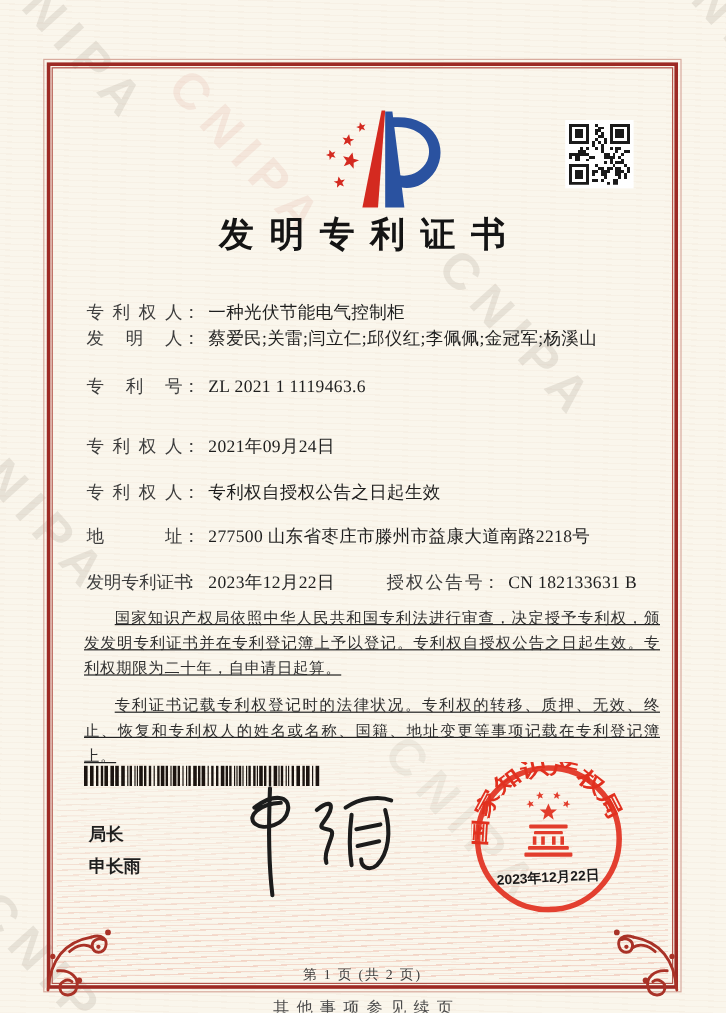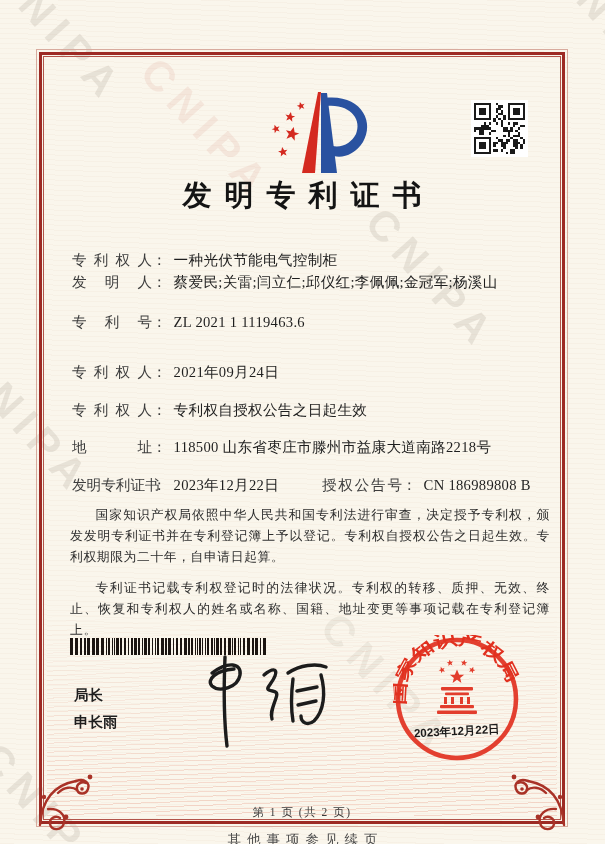--- a/index.html
+++ b/index.html
@@ -54,21 +54,21 @@
   }
   .frow{position:absolute;left:30px;right:24px;font-size:14.6px;white-space:nowrap;}
   .flabel{
     display:inline-block;width:80px;text-align:justify;text-align-last:justify;
     color:#3d3d3d;vertical-align:top;
   }
   .fcolon{color:#3d3d3d;margin-right:7px;}
   .fval{color:#1e1e1e;letter-spacing:.3px;}
   .fpair2{position:absolute;left:250px;top:0;}
   .fpair2 .flabel{width:80px;}
-  .paras{position:absolute;left:28px;top:450px;width:480px;}
+  .paras{position:absolute;left:28px;top:450px;width:480px;text-decoration:underline;}
   .paras p{
     margin:0 0 9px 0;font-size:12.8px;line-height:1.66;color:#2e2e2e;
     text-indent:2em;text-align:justify;letter-spacing:.6px;font-weight:500;
   }
   .barcode{position:absolute;left:28px;top:583px;width:200px;height:17px;display:flex;align-items:stretch;overflow:hidden;}
   .barcode i{display:block;background:#1b1410;height:100%;flex:none;}
   .sig-title{position:absolute;left:32px;top:631px;font-size:14.5px;font-weight:600;color:#1f1f1f;font-family:"Liberation Sans","DejaVu Sans",sans-serif;}
   .sig-name{position:absolute;left:32px;top:658px;font-size:14.5px;font-weight:600;color:#1f1f1f;font-family:"Liberation Sans","DejaVu Sans",sans-serif;}
   .signature{position:absolute;left:138px;top:596px;width:160px;height:100px;}
   .seal{position:absolute;left:351px;top:580px;width:128px;height:128px;}
@@ -360,26 +360,26 @@
     <div class="frow" style="top:258px">
       <span class="flabel">专利号</span><span class="fcolon">：</span><span class="fval">ZL 2021 1 1119463.6</span>
     </div>
     <div class="frow" style="top:308px">
       <span class="flabel">专利权人</span><span class="fcolon">：</span><span class="fval">2021年09月24日</span>
     </div>
     <div class="frow" style="top:346px">
       <span class="flabel">专利权人</span><span class="fcolon">：</span><span class="fval">专利权自授权公告之日起生效</span>
     </div>
     <div class="frow" style="top:383px">
-      <span class="flabel">地址</span><span class="fcolon">：</span><span class="fval">118500 山东省枣庄市滕州市益康大道南路2218号</span>
+      <span class="flabel">地址</span><span class="fcolon">：</span><span class="fval">277500 山东省枣庄市滕州市益康大道南路2218号</span>
     </div>
     <div class="frow" style="top:421px">
       <span class="flabel">发明专利证书</span><span class="fcolon">：</span><span class="fval">2023年12月22日</span>
       <span class="fpair2">
-        <span class="flabel">授权公告号</span><span class="fcolon">：</span><span class="fval">CN 186989808 B</span>
+        <span class="flabel">授权公告号</span><span class="fcolon">：</span><span class="fval">CN 182133631 B</span>
       </span>
     </div>
 
     <div class="paras">
       <p>国家知识产权局依照中华人民共和国专利法进行审查，决定授予专利权，颁发发明专利证书并在专利登记簿上予以登记。专利权自授权公告之日起生效。专利权期限为二十年，自申请日起算。</p>
       <p>专利证书记载专利权登记时的法律状况。专利权的转移、质押、无效、终止、恢复和专利权人的姓名或名称、国籍、地址变更等事项记载在专利登记簿上。</p>
     </div>
 
     <div class="barcode" id="barcode">
         <i style="width: 3px; margin-right: 2px;"></i>

